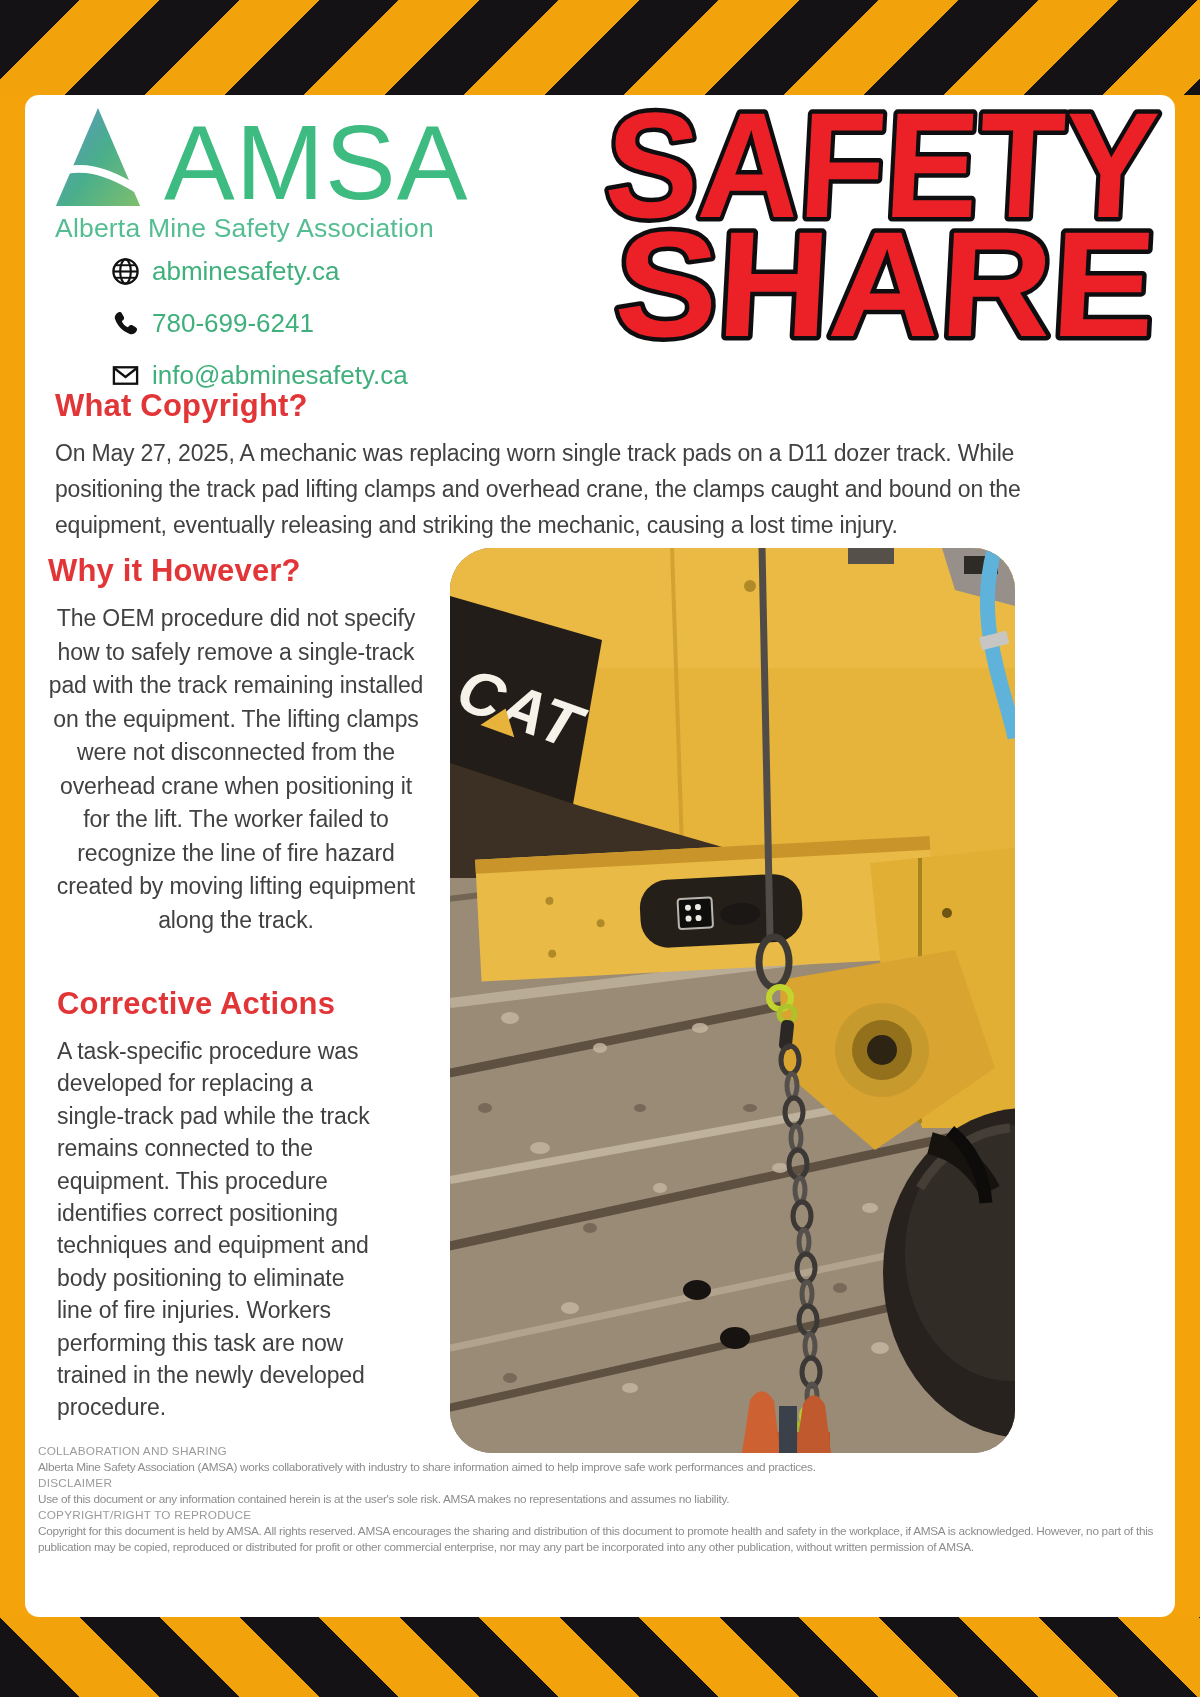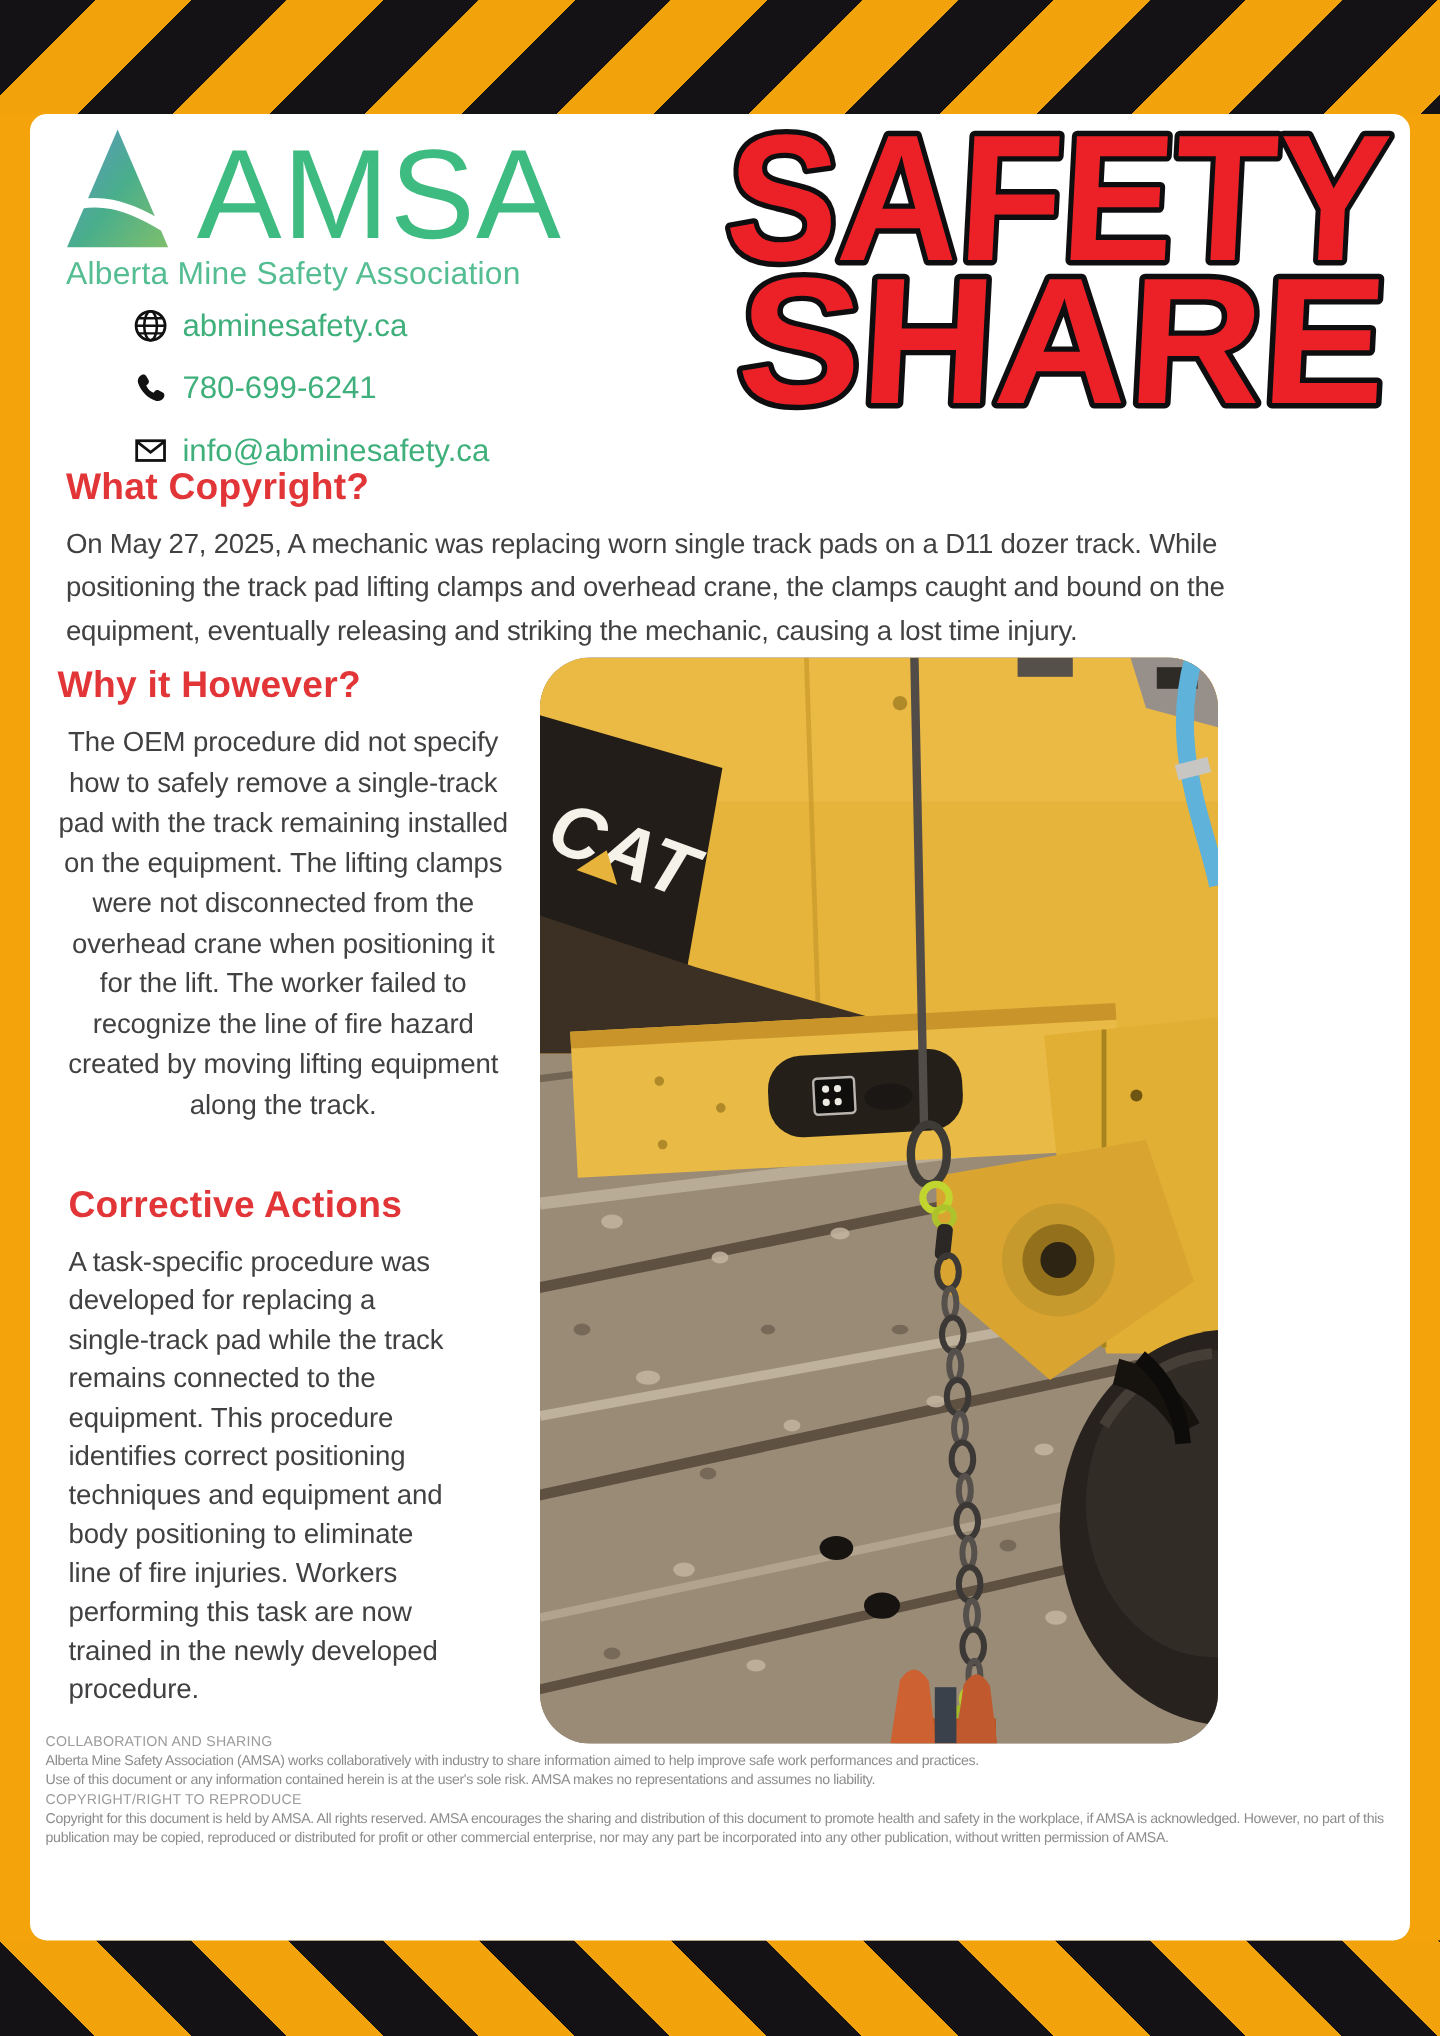--- a/index.html
+++ b/index.html
@@ -248,18 +248,19 @@
         <path d="M 292,905 L 300,852 Q 312,834 324,853 L 330,905 Z" fill="#CE6132"></path>
         <path d="M 346,905 L 353,856 Q 364,838 375,857 L 381,905 Z" fill="#C05A2E"></path>
         <rect x="329" y="858" width="18" height="47" fill="#3A414B"></rect>
       </g>
     </svg>
   </div>
 
   <div class="footer">
     <p class="f-head">COLLABORATION AND SHARING</p>
     <p class="f-text">Alberta Mine Safety Association (AMSA) works collaboratively with industry to share information aimed to help improve safe work performances and practices.</p>
+    <p class="f-head">DISCLAIMER</p>
     <p class="f-text">Use of this document or any information contained herein is at the user's sole risk. AMSA makes no representations and assumes no liability.</p>
     <p class="f-head">COPYRIGHT/RIGHT TO REPRODUCE</p>
     <p class="f-text">Copyright for this document is held by AMSA. All rights reserved. AMSA encourages the sharing and distribution of this document to promote health and safety in the workplace, if AMSA is acknowledged. However, no part of this publication may be copied, reproduced or distributed for profit or other commercial enterprise, nor may any part be incorporated into any other publication, without written permission of AMSA.</p>
   </div>
 
 </div>
 
 </body></html>

